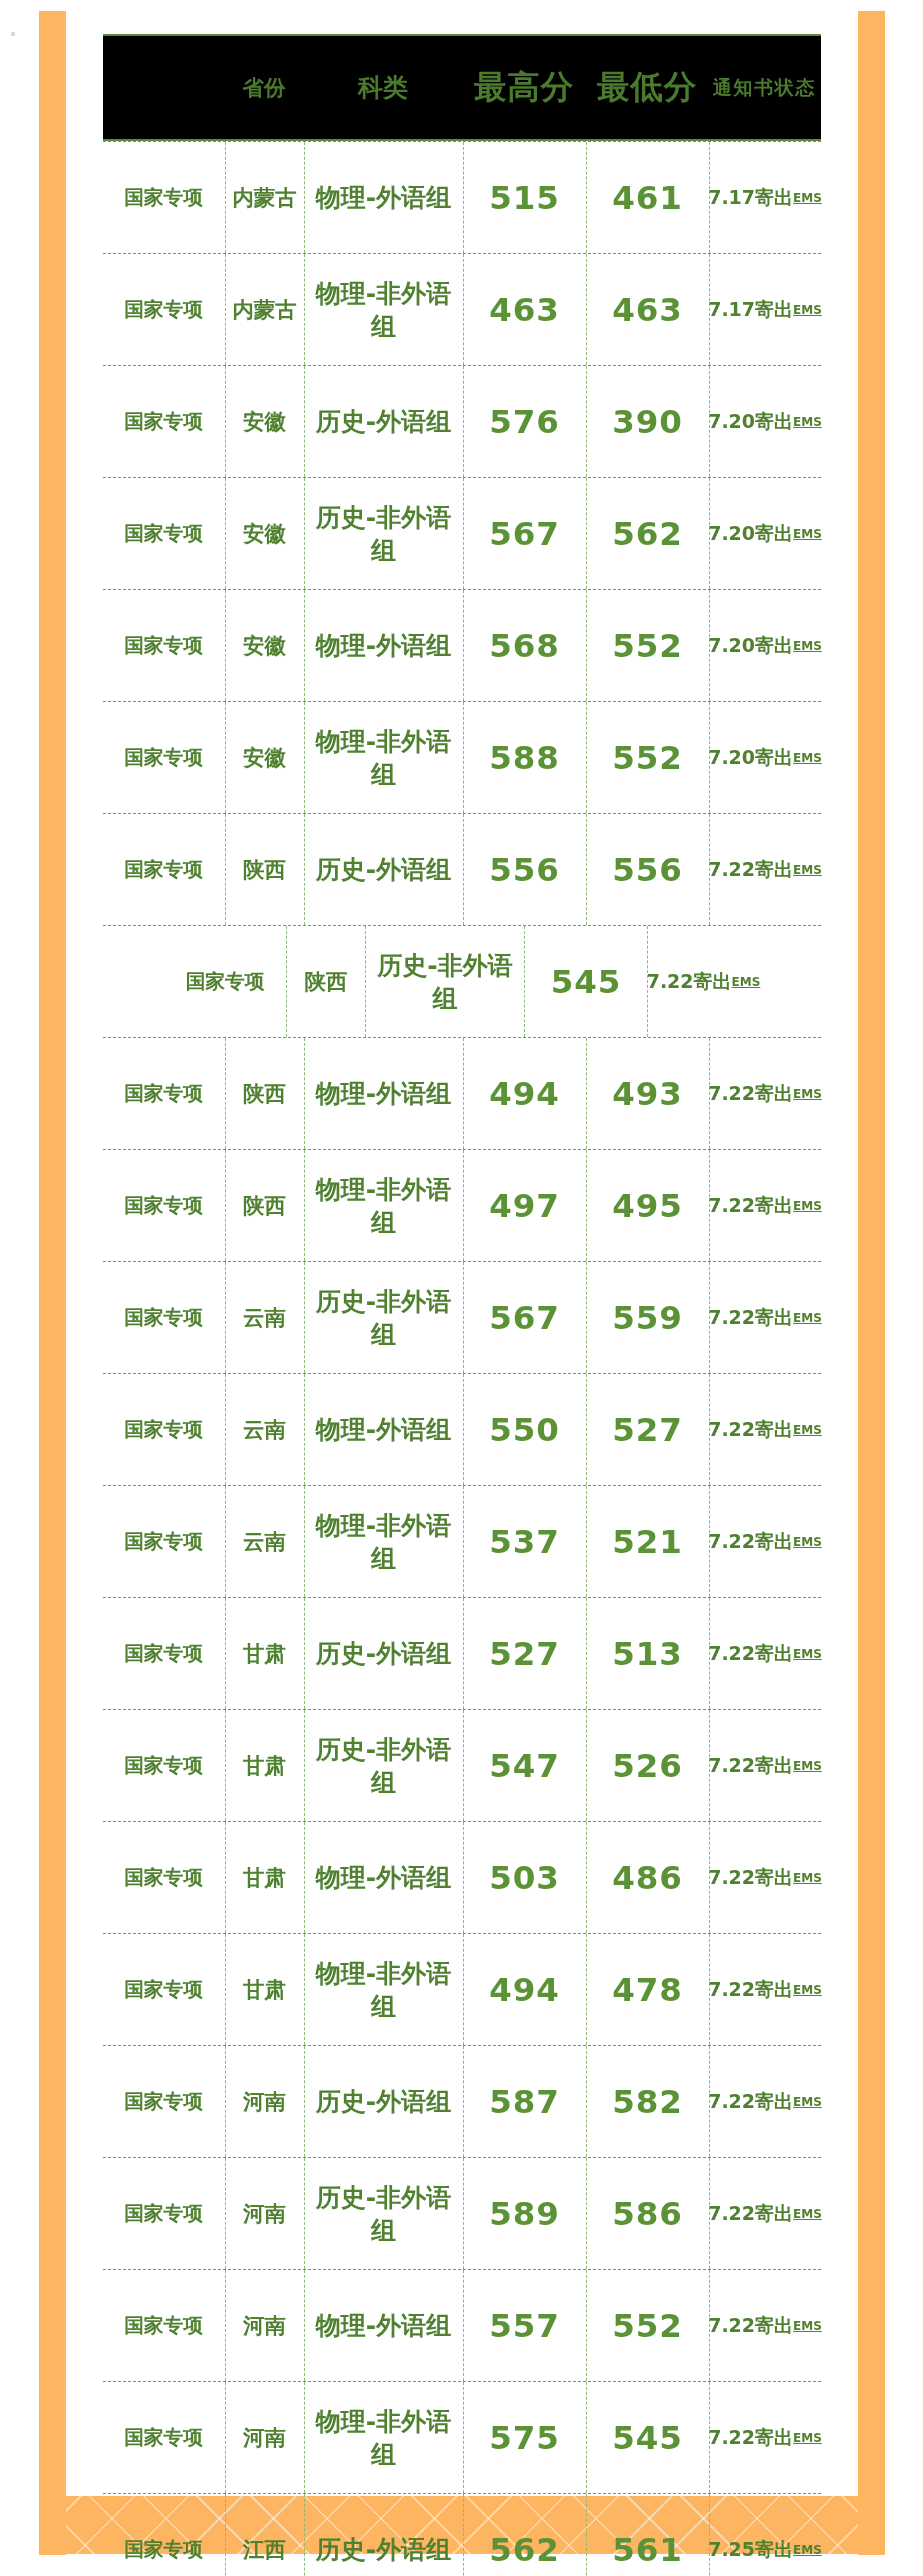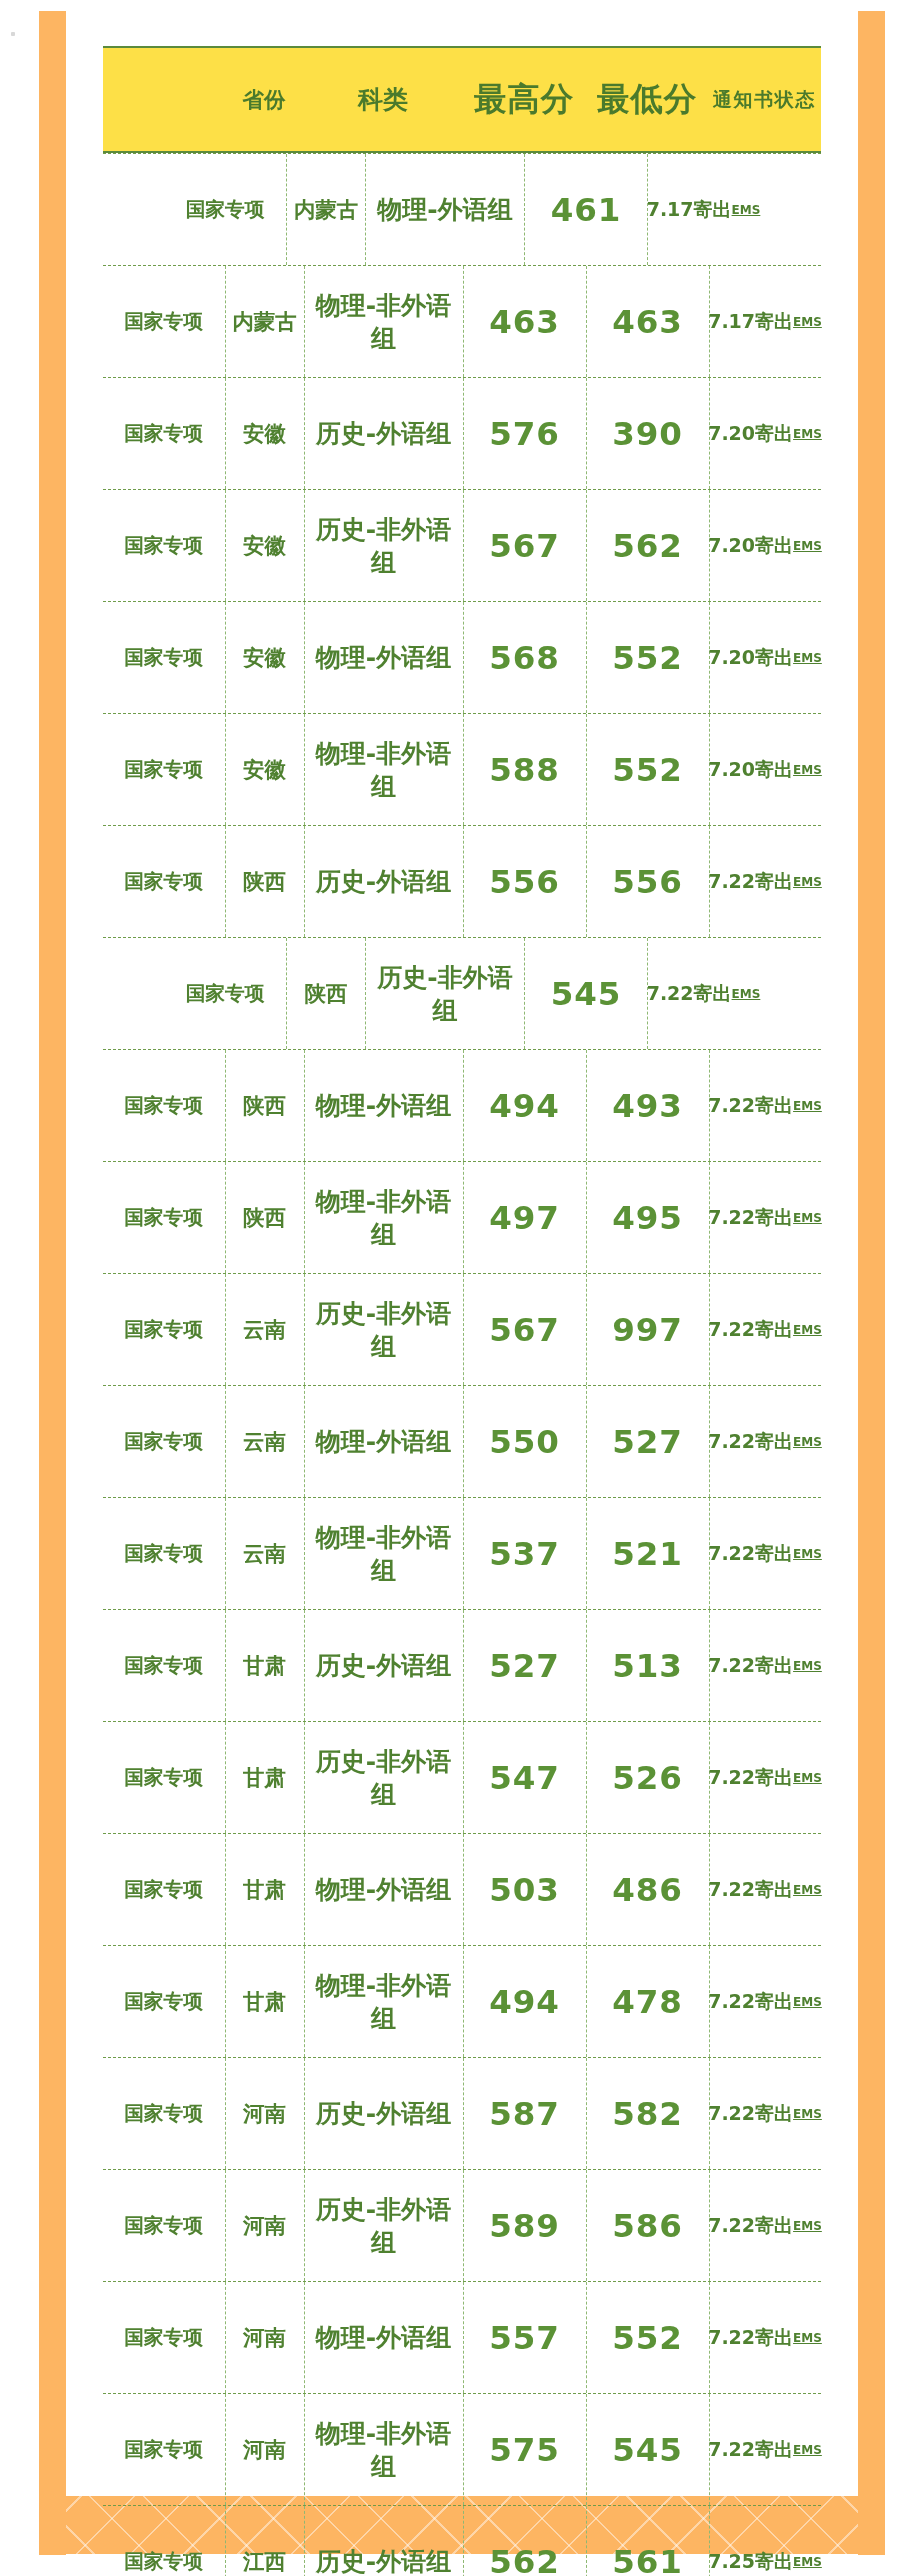--- a/index.html
+++ b/index.html
@@ -36,21 +36,21 @@
   #content{position:absolute;left:0;top:0;width:923px;}
 
   .tbl{position:relative;margin:0 auto;width:718px;}
 
   
   .thead{
     display:flex;align-items:center;
     height:107px;
     box-sizing:border-box;
   }
-  .thead.green{background:#fde047;border-top:2.6px solid #5b8a3c;border-bottom:2.6px solid #5b8a3c;margin-top:12px;}
+  .thead.green{background:#000000;border-top:2.6px solid #5b8a3c;border-bottom:2.6px solid #5b8a3c;}
   .thead .th{
     text-align:center;font-weight:bold;font-size:25px;letter-spacing:1.7px;
     font-family:"DejaVu Sans","Liberation Sans",sans-serif;
   }
   .thead.green .th{color:#4a7a2c;}
 
   
   .trow{display:flex;align-items:stretch;height:111px;position:relative;justify-content:center;}
   .trow .td{
     display:flex;align-items:center;justify-content:center;
@@ -107,20 +107,21 @@
       <div class="th c-major">科类</div>
       <div class="th c-high">最高分</div>
       <div class="th c-low">最低分</div>
       <div class="th c-stat">通知书状态</div>
     </div>
     <div class="tbody" id="tbody-0">
         <div class="trow">
           <div class="td c-cat nosep">国家专项</div>
           <div class="td c-prov">内蒙古</div>
           <div class="td c-major">物理-外语组</div>
+          <div class="td c-high">515</div>
           <div class="td c-low">461</div>
           <div class="td c-stat">
             <span class="stat-wrap">7.17寄出</span>
             <span class="stat-sup">EMS</span>
           </div>
         </div>
         <div class="trow">
           <div class="td c-cat nosep">国家专项</div>
           <div class="td c-prov">内蒙古</div>
           <div class="td c-major">物理-非外语组</div>
@@ -216,21 +217,21 @@
           <div class="td c-stat">
             <span class="stat-wrap">7.22寄出</span>
             <span class="stat-sup">EMS</span>
           </div>
         </div>
         <div class="trow">
           <div class="td c-cat nosep">国家专项</div>
           <div class="td c-prov">云南</div>
           <div class="td c-major">历史-非外语组</div>
           <div class="td c-high">567</div>
-          <div class="td c-low">997</div>
+          <div class="td c-low">559</div>
           <div class="td c-stat">
             <span class="stat-wrap">7.22寄出</span>
             <span class="stat-sup">EMS</span>
           </div>
         </div>
         <div class="trow">
           <div class="td c-cat nosep">国家专项</div>
           <div class="td c-prov">云南</div>
           <div class="td c-major">物理-外语组</div>
           <div class="td c-high">550</div>

